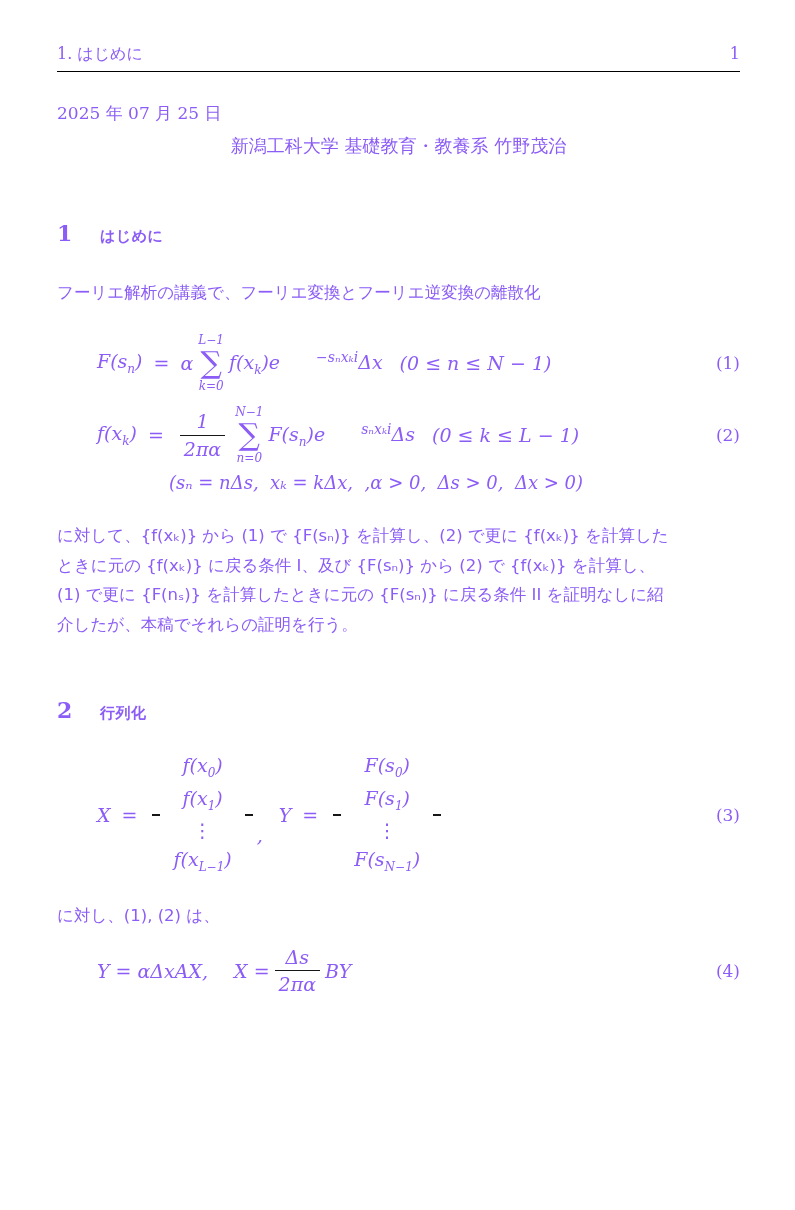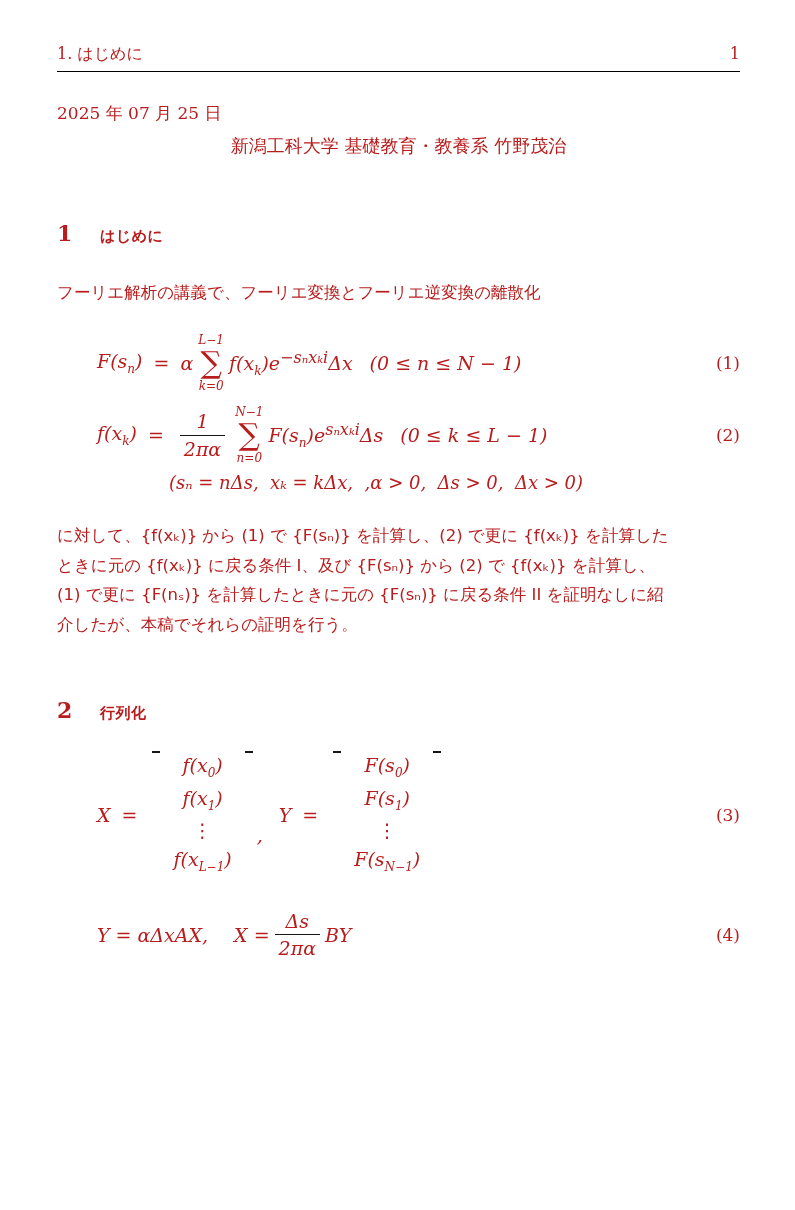--- a/index.html
+++ b/index.html
@@ -1,18 +1,18 @@
 <!DOCTYPE html>
 <html><head>
 <meta charset="utf-8">
 <style>
   html,body { margin:0; padding:0; background:#e8e8e8; }
   .page {
     width:795px; height:1210px; box-sizing:border-box;
-    margin:0 auto; background:#ffffff; color:#b91c1c;
+    margin:0 auto; background:#ffffff; color:#8b5cf6;
     padding:44px 55px 0 57px; overflow:hidden;
     font-family:"DejaVu Sans", sans-serif;
   }
   
   .running-head {
     display:flex; justify-content:space-between; align-items:baseline;
     font-family:"DejaVu Serif", serif; font-size:16px;
     border-bottom:1.2px solid #000; padding-bottom:6px;
   }
   
@@ -27,35 +27,35 @@
   .lead { font-size:16.5px; margin:36px 0 0; }
   .para { font-size:16.5px; line-height:29.5px; margin-top:28px; }
   
   .eq-row { display:flex; align-items:center; margin-top:26px; }
   .eq-body {
     flex:1; display:flex; align-items:center; padding-left:40px;
     font-family:"DejaVu Serif","DejaVu Sans", serif; font-style:italic; font-size:19px;
   }
   .eq-num { font-family:"DejaVu Serif", serif; font-size:17px; }
   .m sub, .mcell sub { font-size:12px; font-style:italic; }
-  .m sup { font-size:16px; font-style:italic; }
+  .m sup { font-size:14px; font-style:italic;margin-left:36px; }
   .rel { margin:0 11px; }
   .cond { margin-left:17px; }
   .bigop { display:inline-flex; flex-direction:column; align-items:center; line-height:1; margin:0 5px; }
   .bigop .lim { font-size:12px; }
   .bigop .op { font-size:30px; font-style:normal; padding:2px 0; }
   .frac { display:inline-flex; flex-direction:column; align-items:center; line-height:1.3; margin:0 5px; text-align:center; }
   .frac .fnum { padding:0 4px 1px; }
   .frac .fden { border-top:1.3px solid #161616; padding:1px 4px 0; }
   .constraint-line {
     font-family:"DejaVu Serif","DejaVu Sans", serif; font-style:italic; font-size:18px;
     margin:8px 0 0 112px;
   }
   
-  .mtx { display:inline-flex; align-items:flex-start; margin:0 4px; }
+  .mtx { display:inline-flex; align-items:center; margin:0 4px; }
   .brk { width:7px; border:1.6px solid #161616; }
   .brk.l { border-right:0; margin-right:5px; }
   .brk.r { border-left:0; margin-left:5px; }
   .mcol { display:inline-flex; flex-direction:column; align-items:center; gap:7px; padding:4px 8px; }
   .mcell { font-style:italic; line-height:1.15; }
   .mcell.dots { font-style:normal; }
   .mtx-comma { align-self:center; position:relative; top:20px; margin-right:16px; }
   .gap-lg { display:inline-block; width:26px; }
 </style>
 </head>
@@ -152,22 +152,23 @@
           <span class="mcell"><span>F(s</span><sub>1</sub><span>)</span></span>
           <span class="mcell dots">⋮</span>
           <span class="mcell"><span>F(s</span><sub>N−1</sub><span>)</span></span>
         </span>
         <span class="brk r"></span>
       </span>
     </div>
     <span class="eq-num">(3)</span>
   </div>
 
+  <p class="lead" style="margin-top:26px;">に対し、(1), (2) は、</p>
 
-  <div class="eq-row" style="margin-top:30px;justify-content:space-between;">
+  <div class="eq-row" style="margin-top:18px;justify-content:space-between;">
     <div class="eq-body">
       <span class="m">Y = αΔxAX,</span>
       <span class="gap-lg"></span>
       <span class="m">X =</span>
       <span class="frac">
         <span class="fnum">Δs</span>
         <span class="fden">2πα</span>
       </span>
       <span class="m">BY</span>
     </div>

